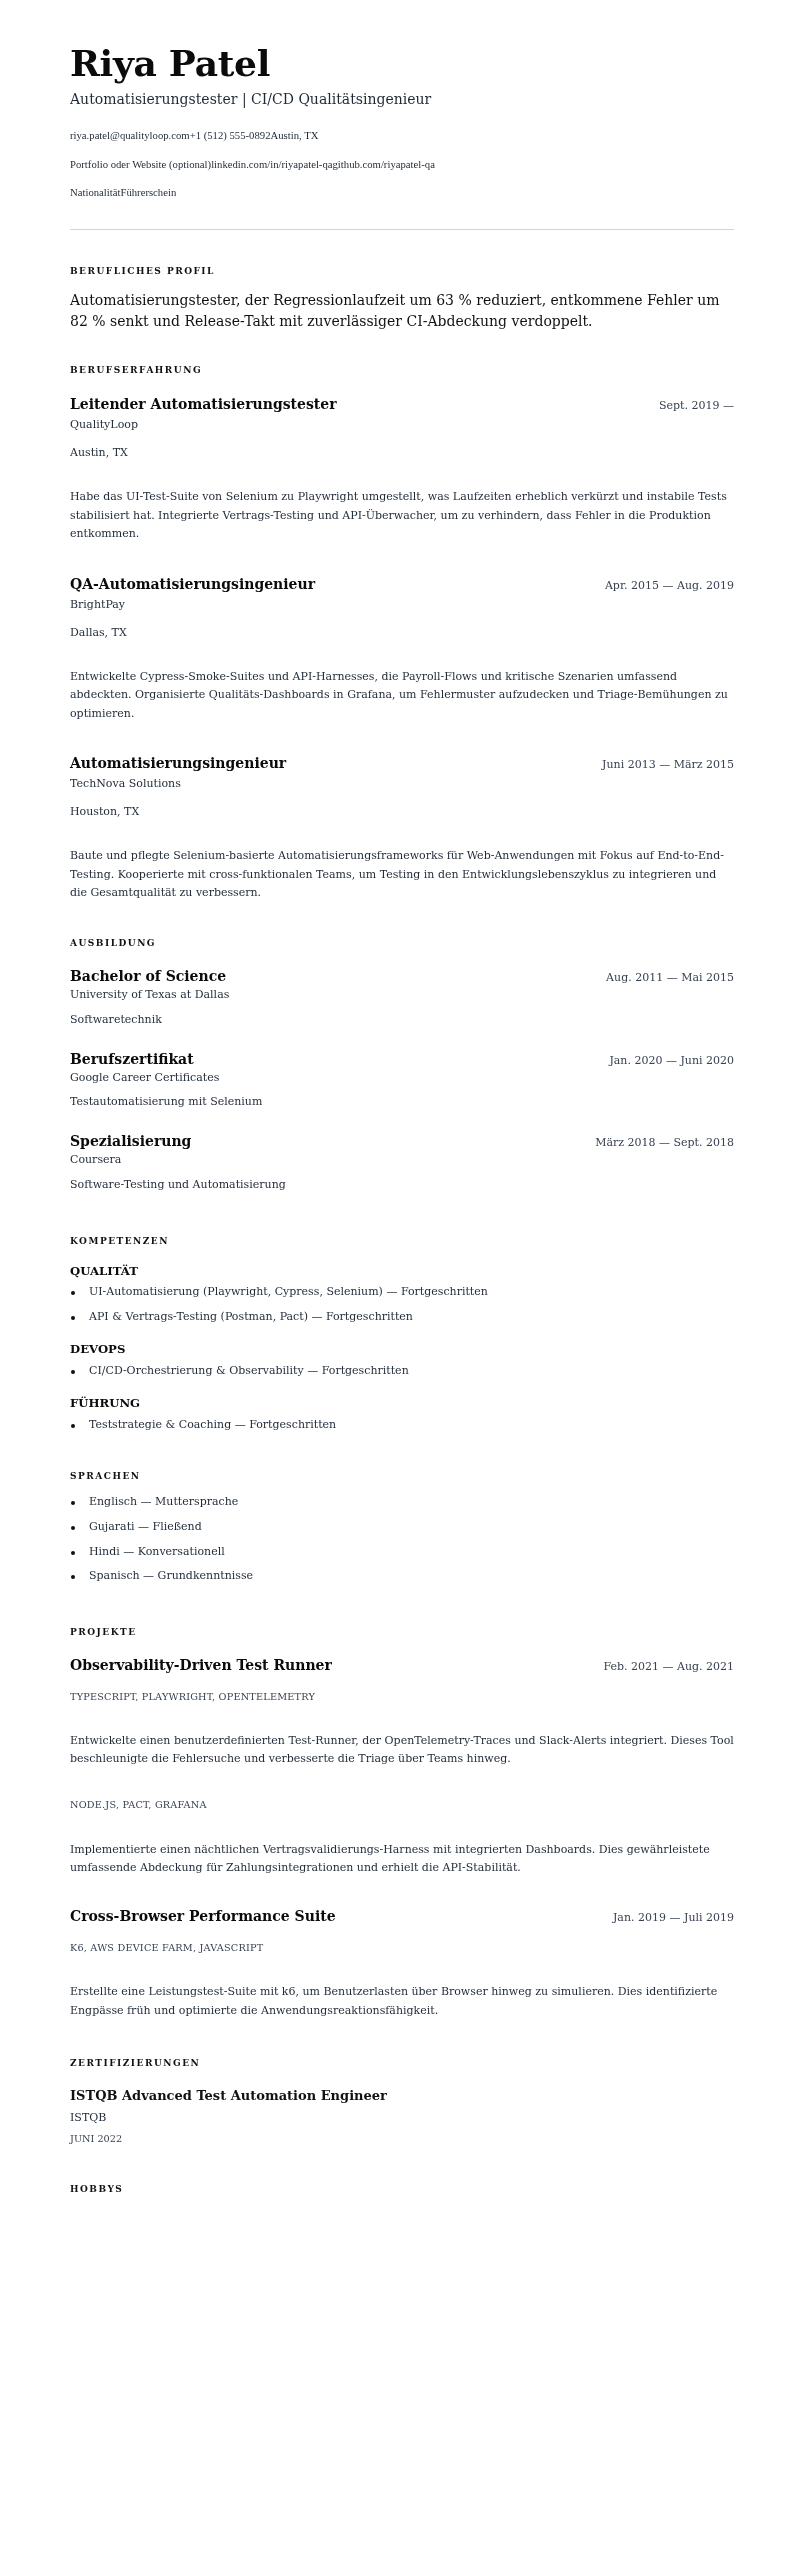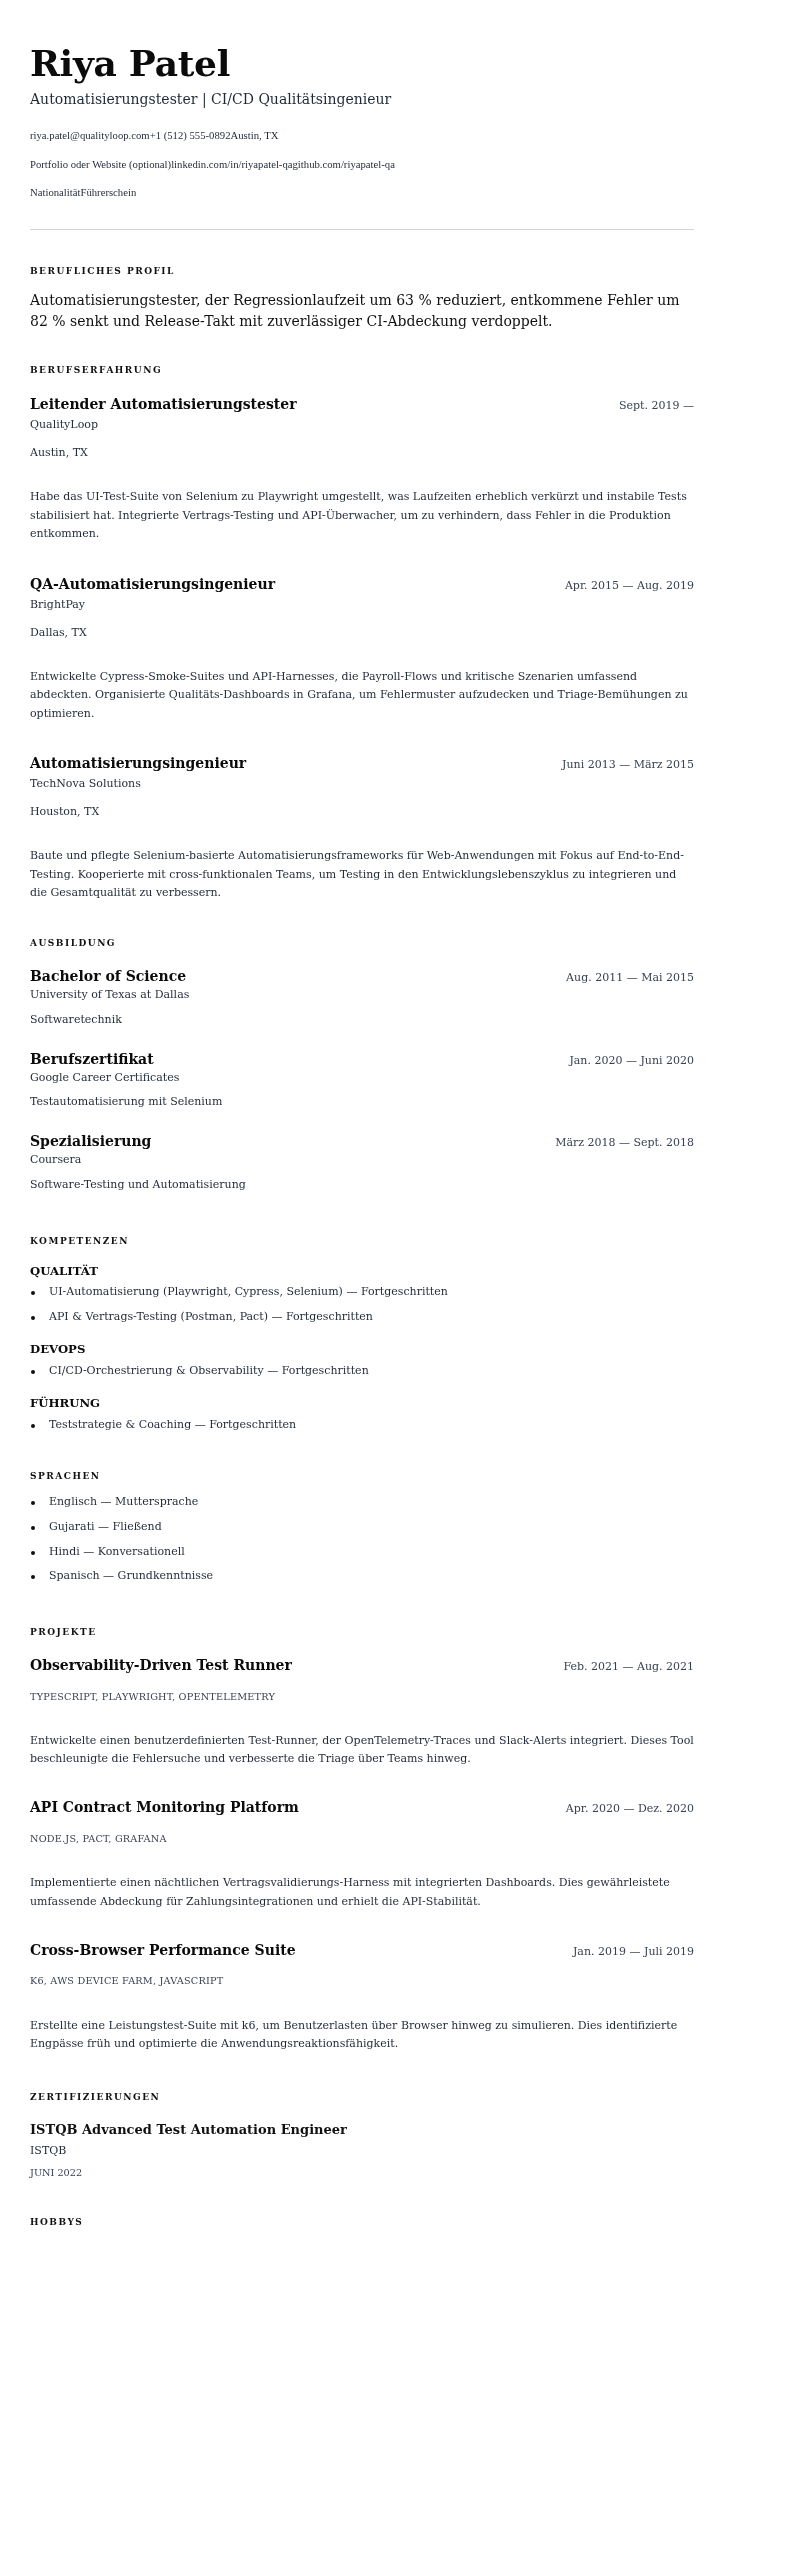--- a/index.html
+++ b/index.html
@@ -6,20 +6,21 @@
     html, body { background: #ffffff; }
     body {
       width: 803px;
       min-height: 2576px;
       font-family: "DejaVu Serif", serif;
       color: #111111;
     }
     .page {
       padding: 42px 46px 40px 30px;
       width: 740px;
+      margin-left: 40px;
     }
     .name {
       font-size: 36px;
       font-weight: bold;
       line-height: 43px;
       color: #0b0b0b;
       letter-spacing: -0.3px;
     }
     .headline {
       font-size: 14px;
@@ -312,24 +313,20 @@
     <div class="project">
       <div class="entry-head">
         <span class="entry-title">Observability-Driven Test Runner</span>
         <span class="entry-dates">Feb. 2021 — Aug. 2021</span>
       </div>
       <div class="tech">TypeScript, Playwright, OpenTelemetry</div>
       <p class="desc">Entwickelte einen benutzerdefinierten Test-Runner, der OpenTelemetry-Traces und Slack-Alerts integriert. Dieses Tool beschleunigte die Fehlersuche und verbesserte die Triage über Teams hinweg.</p>
     </div>
 
     <div class="project">
-      <div class="entry-head">
-        <span class="entry-title">API Contract Monitoring Platform</span>
-        <span class="entry-dates">Apr. 2020 — Dez. 2020</span>
-      </div>
       <div class="tech">Node.js, Pact, Grafana</div>
       <p class="desc">Implementierte einen nächtlichen Vertragsvalidierungs-Harness mit integrierten Dashboards. Dies gewährleistete umfassende Abdeckung für Zahlungsintegrationen und erhielt die API-Stabilität.</p>
     </div>
 
     <div class="project">
       <div class="entry-head">
         <span class="entry-title">Cross-Browser Performance Suite</span>
         <span class="entry-dates">Jan. 2019 — Juli 2019</span>
       </div>
       <div class="tech">k6, AWS Device Farm, JavaScript</div>

